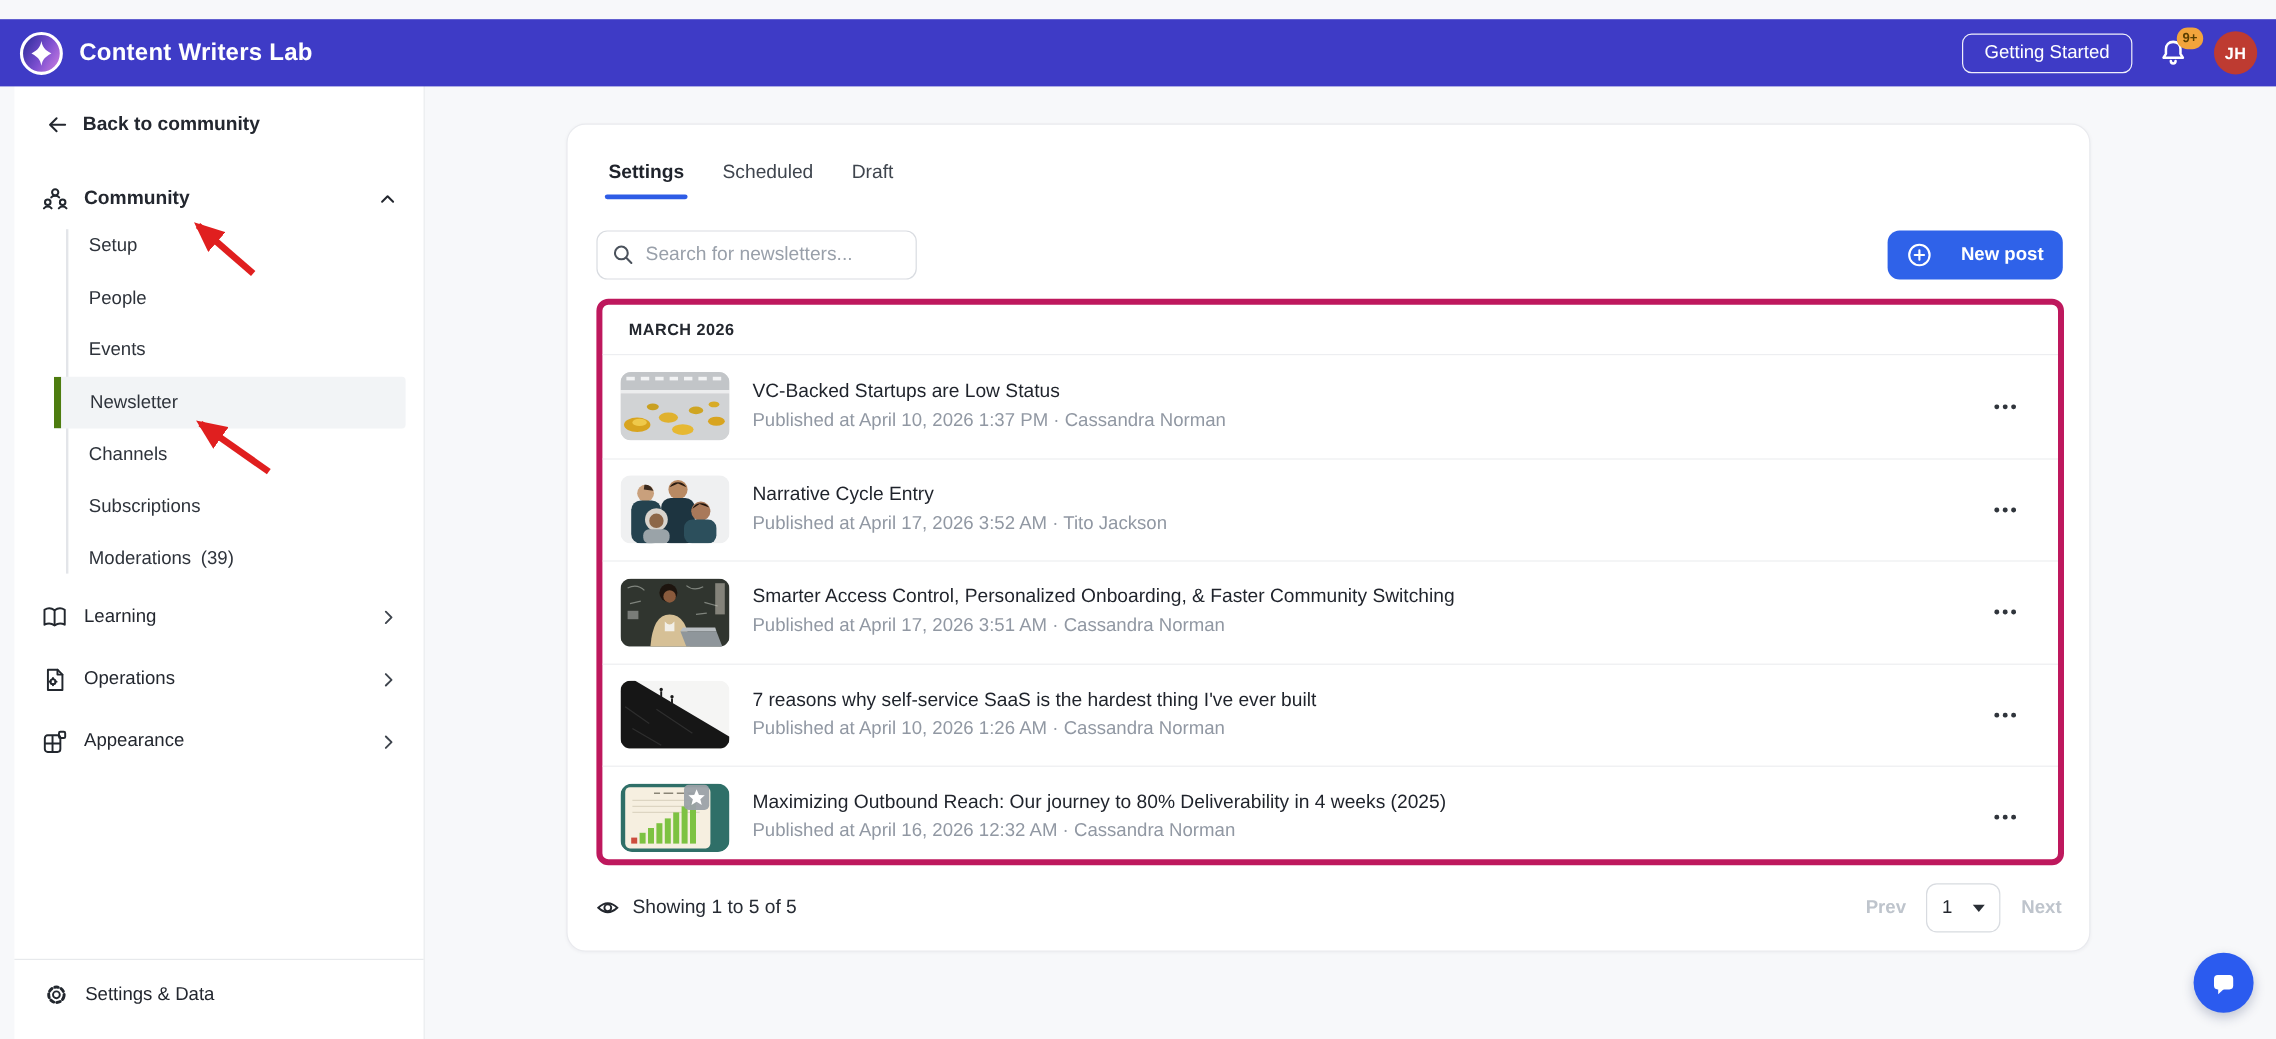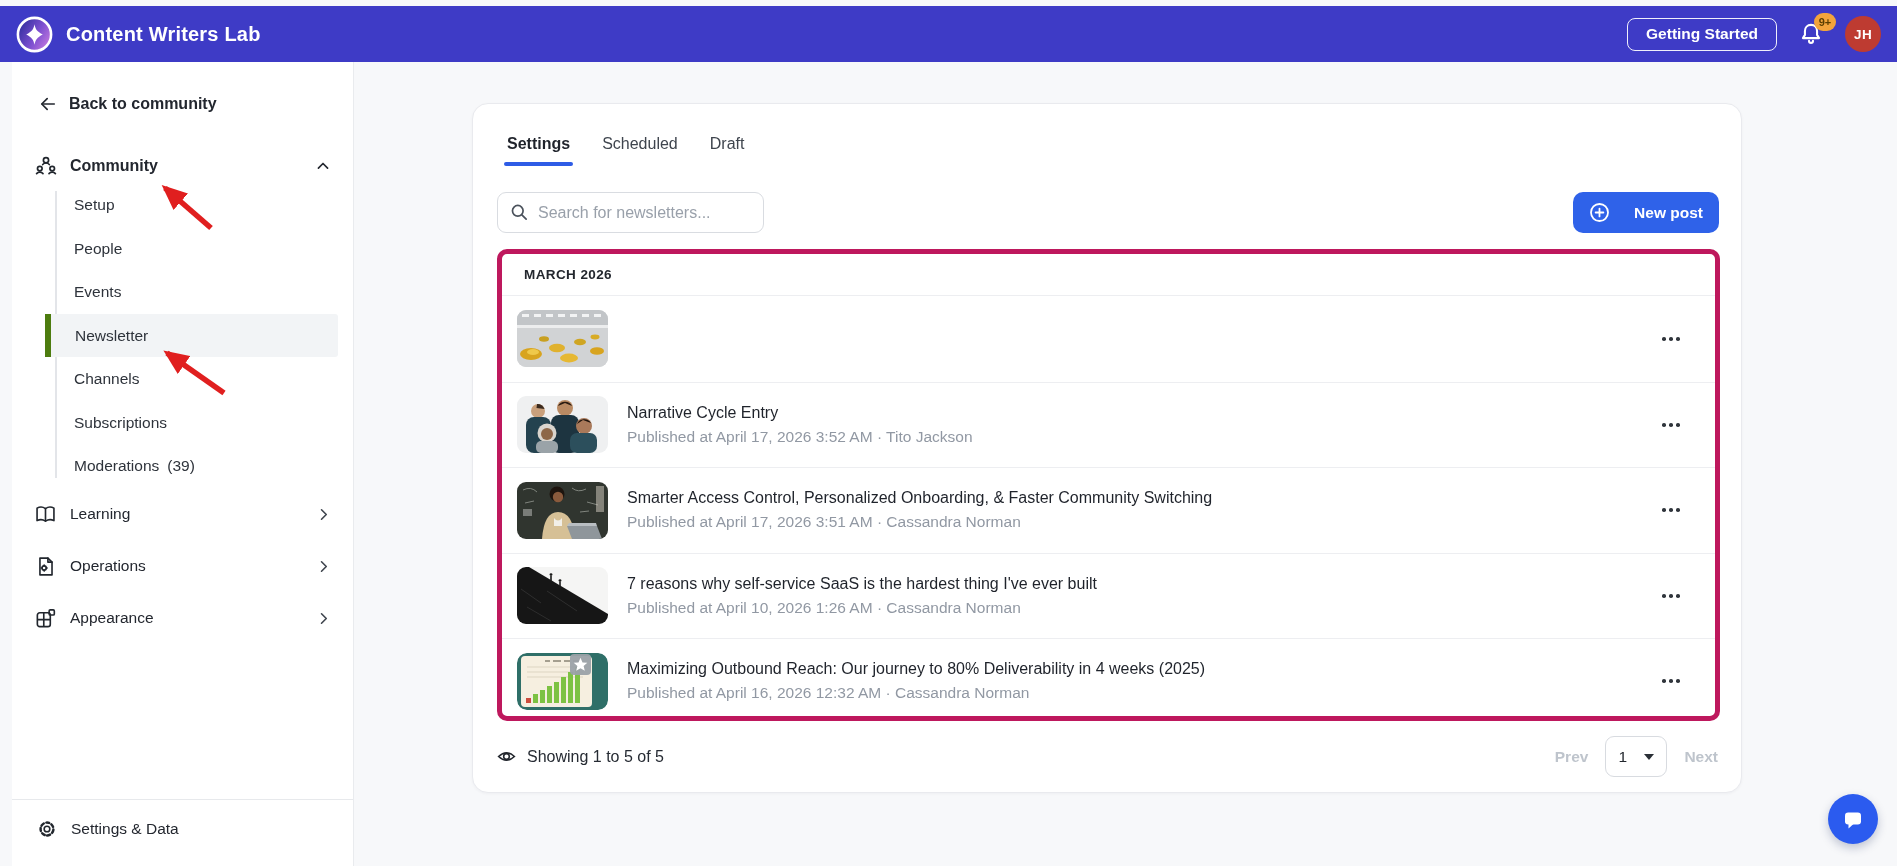--- a/index.html
+++ b/index.html
@@ -1,27 +1,27 @@
 <!DOCTYPE html>
 <html><head>
 <meta charset="utf-8">
 <style>
   * { margin:0; padding:0; box-sizing:border-box; }
   html,body { width:1897px; height:866px; }
   body { font-family:"Liberation Sans","DejaVu Sans",sans-serif; background:#F7F8FA; color:#20252D; }
   .page { position:relative; width:1897px; height:866px; overflow:hidden; }
 
   
-  .topbar { position:absolute; top:6px; left:0; width:1897px; height:56px; background:#3E3BC6;
+  .topbar { position:absolute; top:16px; left:0; width:1897px; height:56px; background:#3E3BC6;
             display:flex; align-items:center; padding:0 16px; z-index:5; }
   .logo { width:37px; height:37px; flex:0 0 auto; }
   .app-title { color:#fff; font-size:20px; font-weight:bold; margin-left:13px; letter-spacing:.2px; }
   .topbar-right { margin-left:auto; display:flex; align-items:center; gap:20px; }
   .btn-getting-started { height:33px; padding:0 18px; background:transparent; color:#fff;
-      border:1.5px solid rgba(255,255,255,.92); border-radius:8px; font-size:15.5px; font-weight:bold;
+      border:1.5px solid rgba(255,255,255,.92); border-radius:8px; font-size:15.5px; font-weight:normal;
       font-family:inherit; cursor:pointer; }
   .bell-wrap { position:relative; width:28px; height:28px; cursor:pointer; }
   .badge { position:absolute; top:-7px; right:-11px; min-width:22px; height:18px; background:#F2A43C;
       color:#5A3E00; border-radius:10px; font-size:11px; font-weight:bold; display:flex;
       align-items:center; justify-content:center; padding:0 4px; }
   .avatar { width:36px; height:36px; border-radius:50%; background:#BE3B31; color:#fff;
       font-size:13.5px; font-weight:bold; display:flex; align-items:center; justify-content:center;
       letter-spacing:.4px; cursor:pointer; }
 
   
@@ -275,20 +275,24 @@
               <ellipse cx="27" cy="29" rx="5" ry="2.8" fill="#C9A021"></ellipse>
               <ellipse cx="63" cy="32" rx="6" ry="3.2" fill="#CFA522"></ellipse>
               <ellipse cx="78" cy="27" rx="4.5" ry="2.4" fill="#D8AB25"></ellipse>
               <ellipse cx="40" cy="38" rx="8" ry="4.2" fill="#E0B12E"></ellipse>
               <ellipse cx="80" cy="41" rx="7" ry="3.8" fill="#D8A41F"></ellipse>
               <ellipse cx="14" cy="44" rx="11" ry="6" fill="#D8A41F"></ellipse>
               <ellipse cx="16" cy="42" rx="6" ry="3" fill="#EFC94A"></ellipse>
               <ellipse cx="52" cy="48" rx="9" ry="4.4" fill="#E6B832"></ellipse>
             </svg>
           </span>
+          <div class="ptext">
+            <div class="ptitle">VC-Backed Startups are Low Status</div>
+            <div class="pmeta">Published at April 10, 2026 1:37 PM · Cassandra Norman</div>
+          </div>
           <button class="dots">
               <i></i>
               <i></i>
               <i></i>
             </button>
         </div>
 
         <div class="row">
           <span class="thumb">
             <svg viewBox="0 0 91 57" width="91" height="57">

